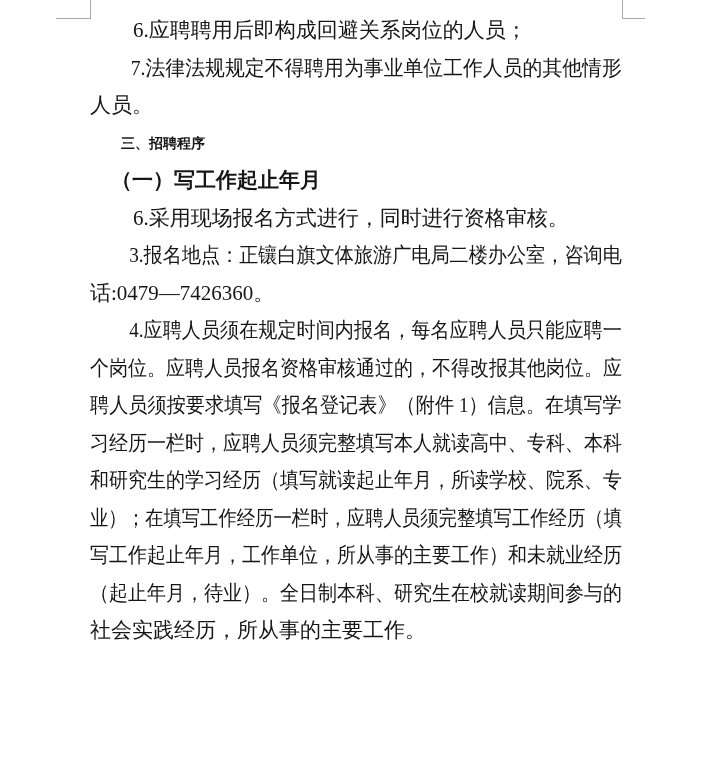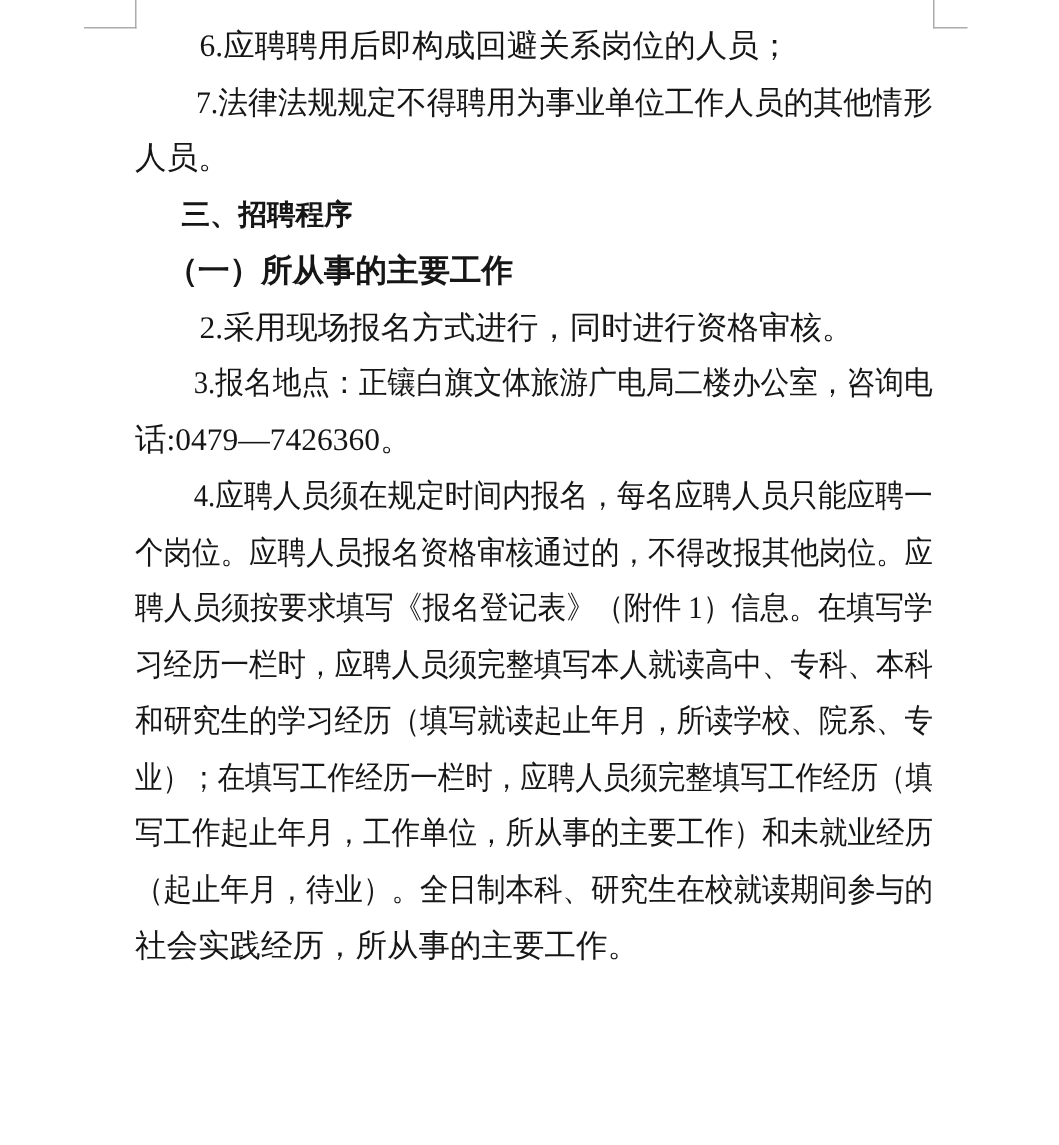--- a/index.html
+++ b/index.html
@@ -37,21 +37,21 @@
     white-space:normal;
   }
   .line.justify{
     text-align:justify;
     text-align-last:justify;
     text-justify:inter-character;
   }
   .para.body .line.indent{padding-left:43px;}
   .para.heading1 .line{
     font-family:"Liberation Sans","DejaVu Sans",sans-serif;
-    font-weight:bold;font-size:19px;
+    font-weight:bold;font-size:14px;
   }
   .para.heading1 .line.indent{padding-left:31px;}
   .para.heading2 .line{font-weight:bold;font-size:21px;}
   .para.heading2 .line.indent{padding-left:21px;}
   .line b{font-weight:bold;}
 </style>
 </head>
 <body>
 
 <div id="page">
@@ -62,24 +62,24 @@
         <div class="line indent">6.应聘聘用后即构成回避关系岗位的人员；</div>
       </div>
       <div class="para body">
         <div class="line justify indent" style="white-space: nowrap; text-align: left; text-align-last: left; transform-origin: 0px 50%; transform: scaleX(0.944938);">7.法律法规规定不得聘用为事业单位工作人员的其他情形</div>
         <div class="line">人员。</div>
       </div>
       <div class="para heading1">
         <div class="line indent">三、招聘程序</div>
       </div>
       <div class="para heading2">
-        <div class="line indent">（一）所从事的主要工作</div>
+        <div class="line indent">（一）写工作起止年月</div>
       </div>
       <div class="para body">
-        <div class="line indent">2.采用现场报名方式进行，同时进行资格审核。</div>
+        <div class="line indent">6.采用现场报名方式进行，同时进行资格审核。</div>
       </div>
       <div class="para body">
         <div class="line justify indent" style="white-space: nowrap; text-align: left; text-align-last: left; transform-origin: 0px 50%; transform: scaleX(0.910959);">3.报名地点：正镶白旗文体旅游广电局二楼办公室，咨询电</div>
         <div class="line">话:0479—7426360。</div>
       </div>
       <div class="para body">
         <div class="line justify indent" style="white-space: nowrap; text-align: left; text-align-last: left; transform-origin: 0px 50%; transform: scaleX(0.910959);">4.应聘人员须在规定时间内报名，每名应聘人员只能应聘一</div>
         <div class="line justify" style="white-space: nowrap; text-align: left; text-align-last: left; transform-origin: 0px 50%; transform: scaleX(0.904762);">个岗位。应聘人员报名资格审核通过的，不得改报其他岗位。应</div>
         <div class="line justify" style="white-space: nowrap; text-align: left; text-align-last: left; transform-origin: 0px 50%; transform: scaleX(0.912521);">聘人员须按要求填写《报名登记表》（附件 1）信息。在填写学</div>
         <div class="line justify" style="white-space: nowrap; text-align: left; text-align-last: left; transform-origin: 0px 50%; transform: scaleX(0.904762);">习经历一栏时，应聘人员须完整填写本人就读高中、专科、本科</div>

